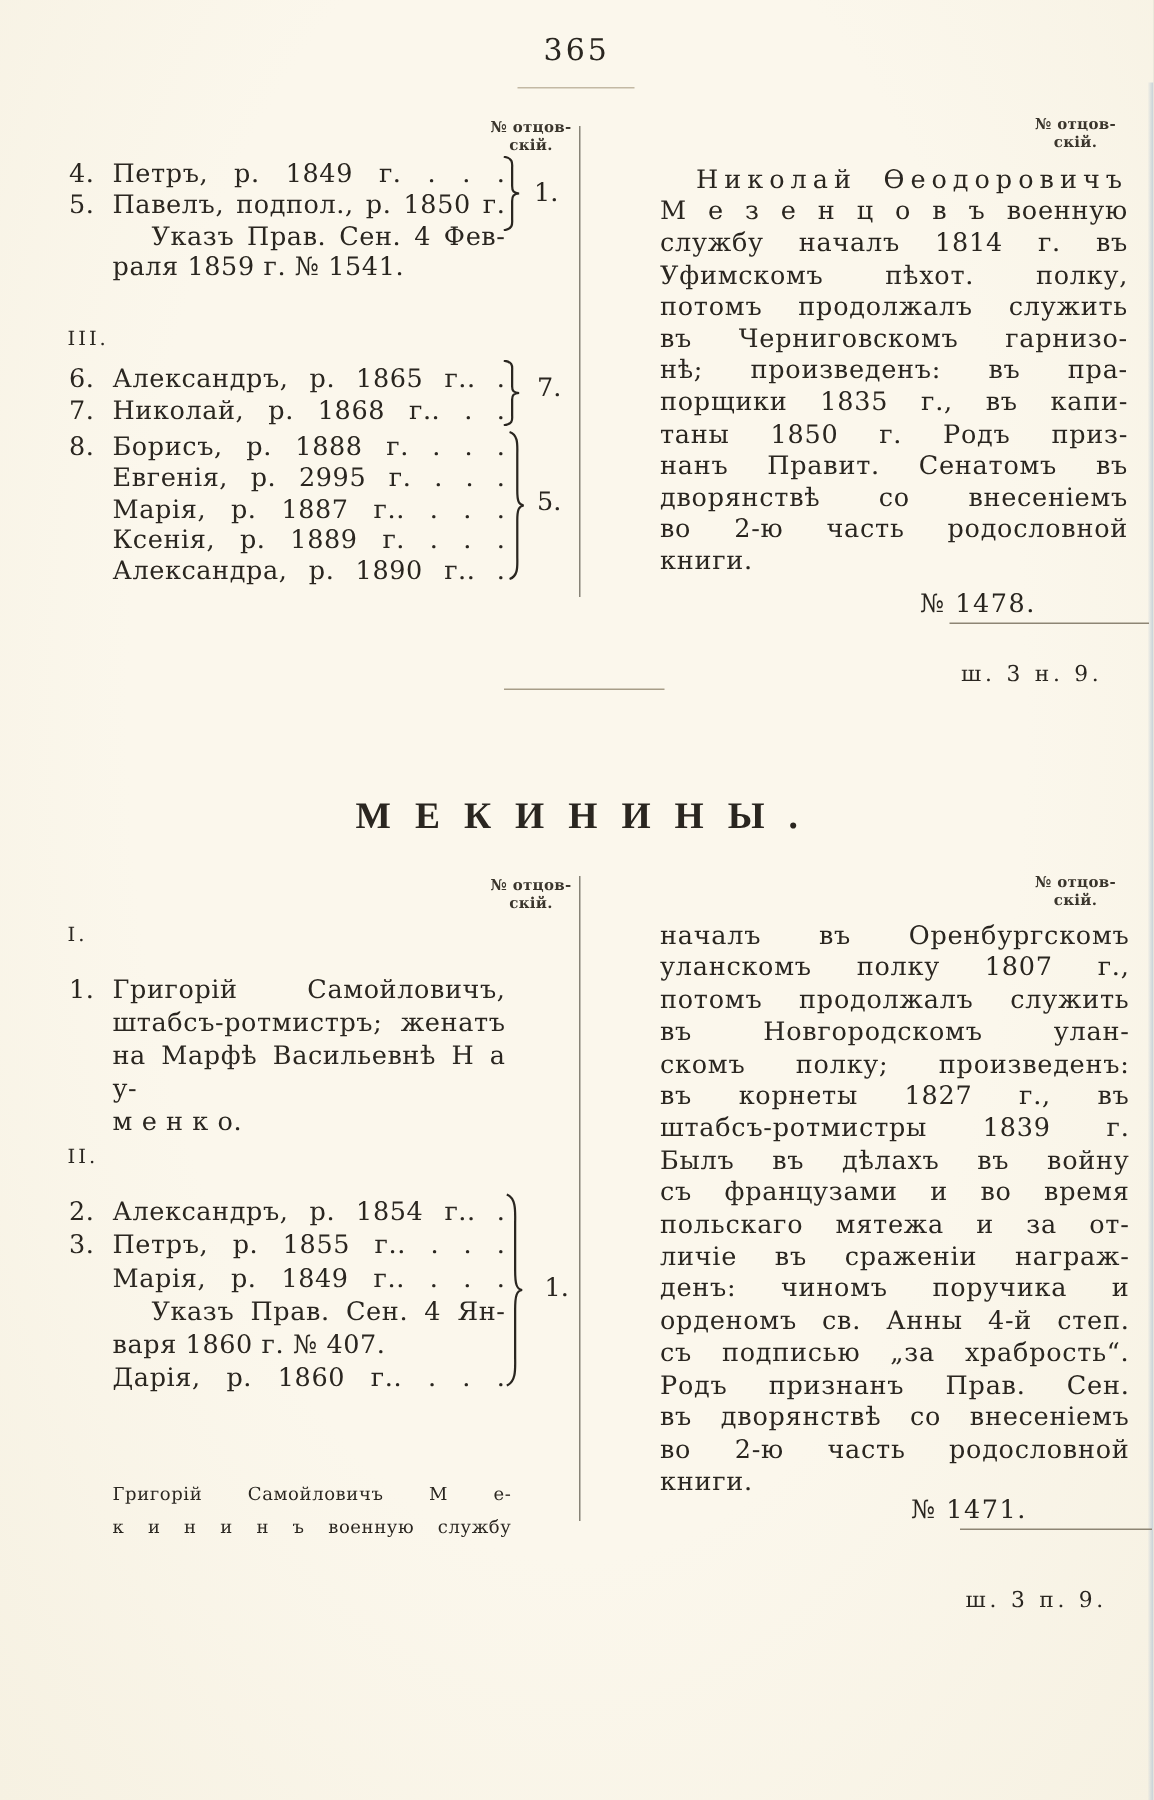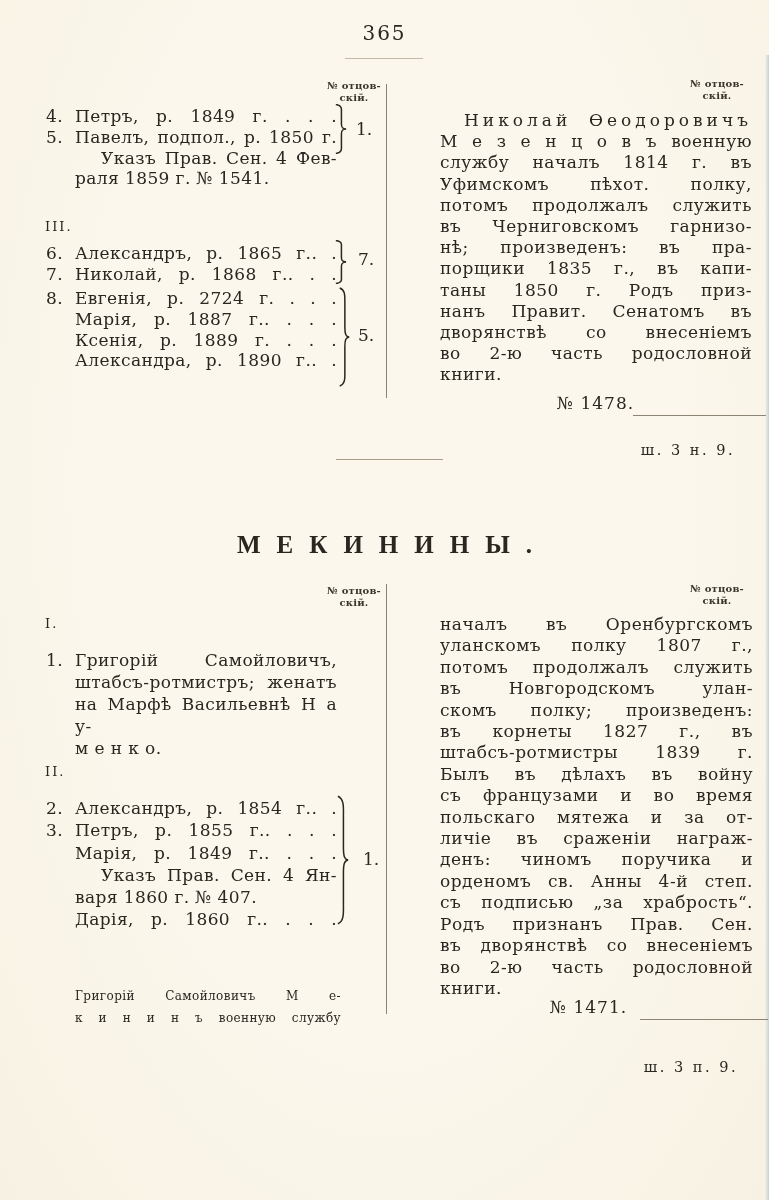--- a/index.html
+++ b/index.html
@@ -46,21 +46,21 @@
     letter-spacing:0.4px;line-height:22px;margin-top:36px;}
 
   .para{position:absolute;font-size:17px;letter-spacing:0.5px;word-spacing:1.5px;}
   .para .pl{text-align:justify;text-align-last:justify;}
   .para .pl.end{text-align:center;text-align-last:left;}
   .g{letter-spacing:4px;}
   .indent1{text-indent:24px;}
   #rt-para{left:440px;top:110px;width:312px;line-height:21.2px;}
   #rb-para{left:440px;top:614px;width:313px;line-height:21.4px;}
 
-  .recnum{position:absolute;font-size:17px;letter-spacing:1px;text-align:left;}
+  .recnum{position:absolute;font-size:17px;letter-spacing:1px;text-align:center;}
   #rn-1478{left:557px;top:393px;width:190px;}
   #rn-1471{left:550px;top:997px;width:192px;}
   .code{position:absolute;font-size:14.5px;letter-spacing:2.5px;text-align:right;}
   #code-top{left:557px;top:419px;width:178px;margin-top:23px;}
   #code-bot{left:550px;top:1023px;width:188px;margin-top:36px;}
   .hairline{position:absolute;height:1px;background:#8d8574;}
   #rule-1478{left:633px;top:415px;width:133px;}
   #rule-1471{left:640px;top:1019px;width:128px;}
   .family-divider{position:absolute;left:336px;top:459px;width:107px;height:1px;
     background:#a79d88;}
@@ -121,23 +121,24 @@
     </div>
     <div class="row">
       <span class="rn">7.</span>
       <span class="jt" style="display:block">Николай, р. 1868 г.. . .</span>
     </div>
   </div>
 
   <div class="group" id="lt-g3">
     <div class="row">
       <span class="rn">8.</span>
-    </div>
-    <div class="row">
-      <span class="jt" style="display:block">Евгенія, р. 2724 г. . . .</span>
+      <span class="jt" style="display:block">Борисъ, р. 1888 г. . . .</span>
+    </div>
+    <div class="row">
+      <span class="jt" style="display:block">Евгенія, р. 2995 г. . . .</span>
     </div>
     <div class="row">
       <span class="jt" style="display:block">Марія, р. 1887 г.. . . .</span>
     </div>
     <div class="row">
       <span class="jt" style="display:block">Ксенія, р. 1889 г. . . .</span>
     </div>
     <div class="row">
       <span class="jt" style="display:block">Александра, р. 1890 г.. .</span>
     </div>

